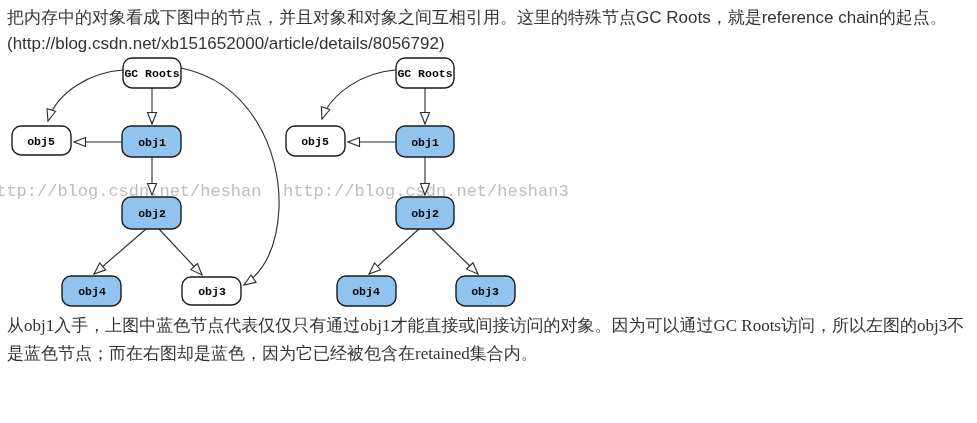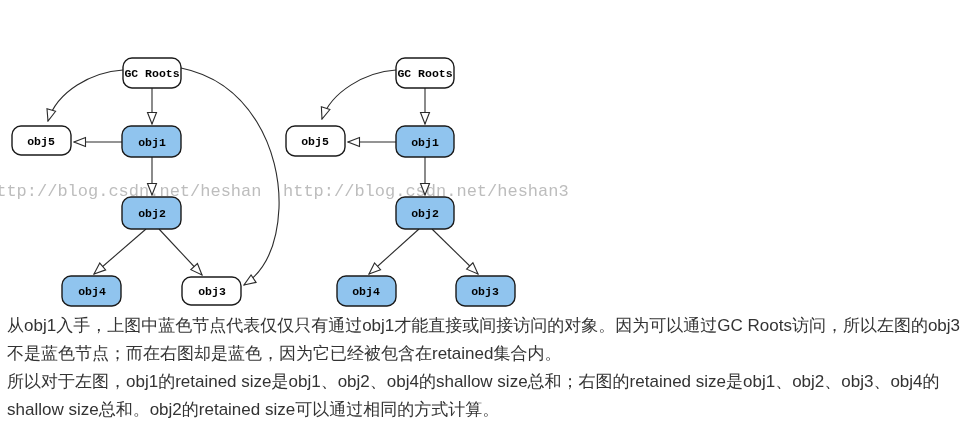--- a/index.html
+++ b/index.html
@@ -40,34 +40,35 @@
     fill: #bdbdbd;
   }
   .analysis {
     position: absolute;
     top: 312px; left: 7px;
     width: 962px;
     font-size: 17px;
     line-height: 28px;
     color: #333333;
   }
-  .analysis p { margin: 0; }
+  .analysis p { margin: 0; font-family: Liberation Serif, serif; }
   .corner-wm {
     position: absolute;
     top: 395px; left: 757px;
     font-size: 13.5px;
     color: #e6e6e6;
     letter-spacing: 0.3px;
   }
 </style>
 </head>
 <body>
 
 <div class="page">
 
+  <p class="intro">把内存中的对象看成下图中的节点，并且对象和对象之间互相引用。这里的特殊节点GC Roots，就是reference chain的起点。(http://blog.csdn.net/xb151652000/article/details/8056792)</p>
 
   <svg class="diagram-svg" viewBox="0 0 977 260">
     <defs>
       <marker id="arrow" markerUnits="userSpaceOnUse" markerWidth="14" markerHeight="12" viewBox="0 0 14 12" refX="13" refY="6" orient="auto">
         <path d="M1.5,1.5 L13,6 L1.5,10.5 Z" fill="#ffffff" stroke="#2b2b2b" stroke-width="1.1"></path>
       </marker>
     </defs>
 
     <text class="wm" x="-14" y="141">http://blog.csdn.net/heshan</text>
     <text class="wm" x="283" y="141">http://blog.csdn.net/heshan3</text>
@@ -137,17 +138,16 @@
       </g>
       <g>
         <rect class="node" x="456" y="221" width="59" height="30" rx="9" fill="#90c4ee"></rect>
         <text class="nlabel" x="485" y="240">obj3</text>
       </g>
     </g>
   </svg>
 
   <div class="analysis">
     <p>从obj1入手，上图中蓝色节点代表仅仅只有通过obj1才能直接或间接访问的对象。因为可以通过GC Roots访问，所以左图的obj3不是蓝色节点；而在右图却是蓝色，因为它已经被包含在retained集合内。</p>
-    <p>所以对于左图，obj1的retained size是obj1、obj2、obj4的shallow size总和；右图的retained size是obj1、obj2、obj3、obj4的shallow size总和。obj2的retained size可以通过相同的方式计算。</p>
   </div>
 
 
 </div>
 
 </body></html>

